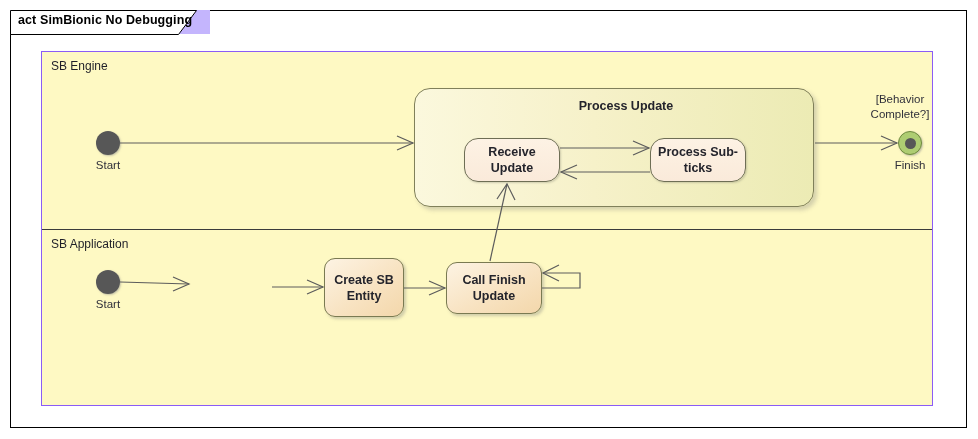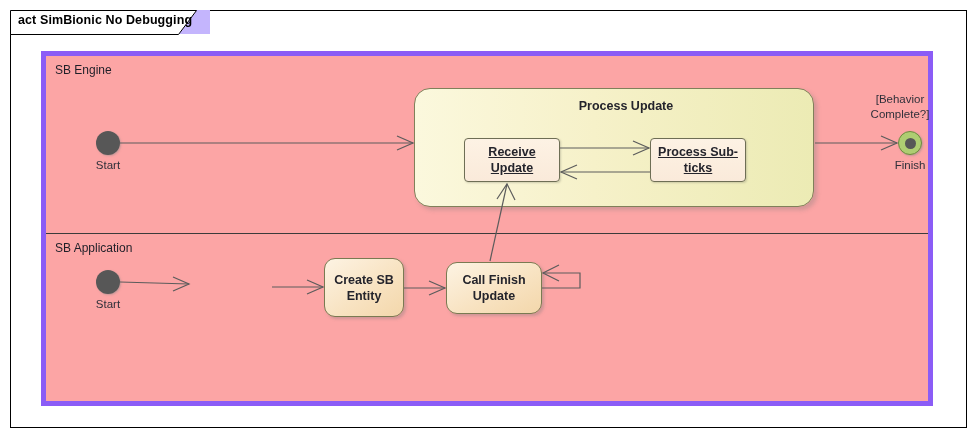--- a/index.html
+++ b/index.html
@@ -54,22 +54,22 @@
   }
 
   
   .partitions {
     position: absolute;
     left: 41px;
     top: 51px;
     width: 892px;
     height: 355px;
     box-sizing: border-box;
-    border: 5px solid #8b5cf6;
-    background: #fca5a5;
+    border: 1px solid #8b5cf6;
+    background: #fef9c3;
   }
   .partition {
     position: absolute;
     left: 0;
     width: 100%;
     box-sizing: border-box;
   }
   .partition-engine { top: 0; height: 177px; }
   .partition-app {
     top: 177px;
@@ -99,23 +99,22 @@
     text-align: center;
     font-size: 12.5px;
     font-weight: bold;
     line-height: 1.28;
     color: #24242c;
     padding: 2px 4px;
   }
   .node.inner {
     background: linear-gradient(to bottom, #fdf2e4 0%, #faeada 100%);
     border: 1px solid #6e6e55;
-    border-radius: 4px;
+    border-radius: 14px;
     box-shadow: 1px 1px 2px rgba(130,130,110,0.35);
-    text-decoration: underline;
   }
 
   
   .composite {
     position: absolute;
     box-sizing: border-box;
     border: 1px solid #80805a;
     border-radius: 16px;
     background: linear-gradient(to right, #fbf8dd 0%, #f6f1c9 45%, #ecebb4 100%);
     box-shadow: 3px 3px 4px rgba(120,120,120,0.32);

